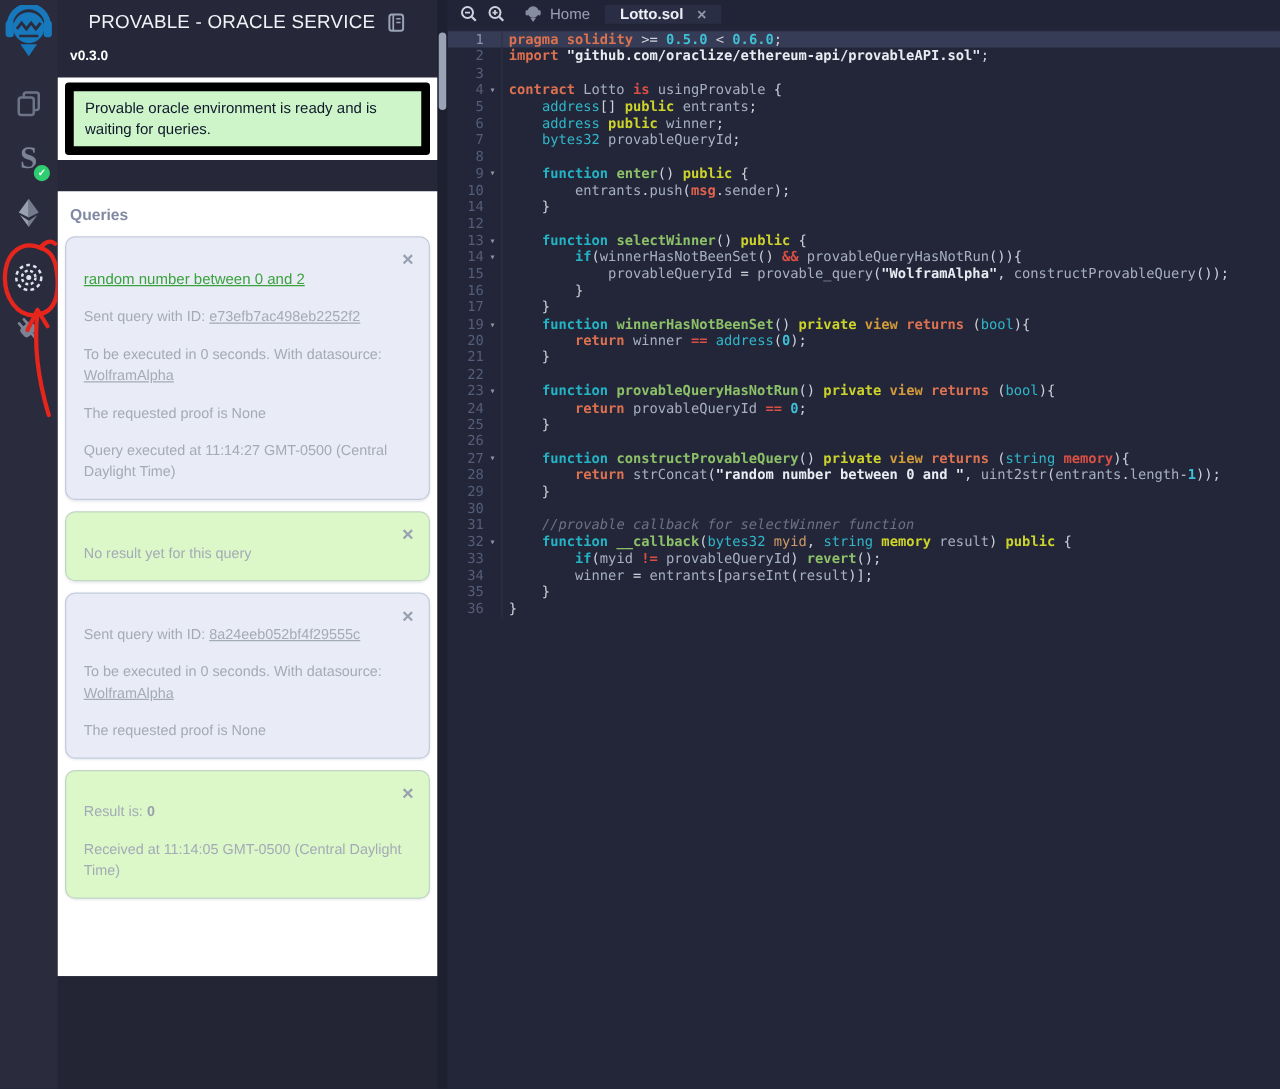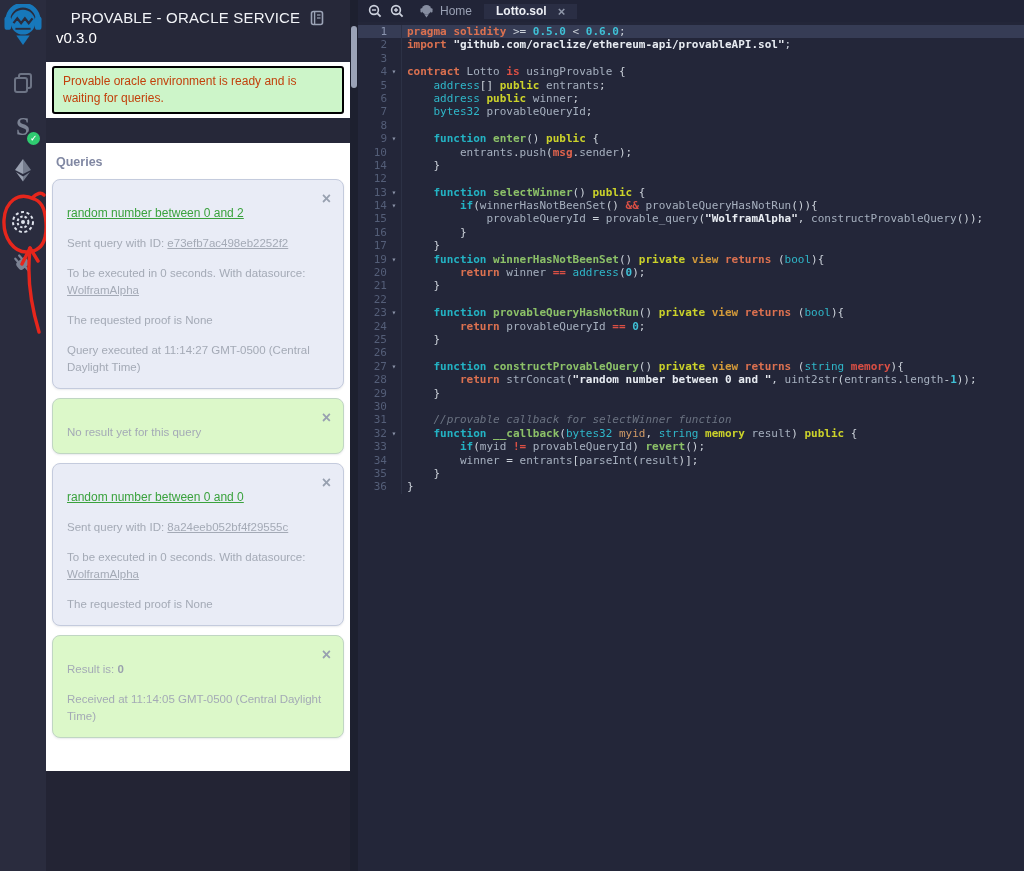--- a/index.html
+++ b/index.html
@@ -8,23 +8,23 @@
   .iconbar{width:46px;flex-shrink:0;background:#2a2c3e;position:relative;}
   .ib-icon{position:absolute;left:0;width:46px;display:flex;justify-content:center;cursor:pointer;}
   .sbadge{position:absolute;left:25px;top:16px;width:13px;height:13px;border-radius:50%;background:#2fcc71;color:#fff;font-size:8px;font-weight:bold;display:flex;align-items:center;justify-content:center;border:2px solid #2a2c3e;}
   .s-glyph{font-size:25px;font-weight:bold;color:#7c8394;font-family:"Liberation Serif",serif;line-height:1;}
   .annot{position:absolute;left:0;top:190px;pointer-events:none;z-index:5;}
   
   .panel{width:304px;flex-shrink:0;background:#262839;display:flex;flex-direction:column;}
   .pheader{height:62px;padding:9px 10px 0;box-sizing:border-box;}
   .ptitle-row{display:flex;justify-content:center;align-items:center;gap:9px;}
   .ptitle{color:#f1f3f7;font-size:15px;font-weight:500;letter-spacing:.2px;white-space:nowrap;}
-  .pversion{font-size:15px;font-weight:normal;color:#ffffff;margin-top:3px;}
+  .pversion{font-size:11px;font-weight:bold;color:#ffffff;margin-top:13px;}
   .alert-section{background:#ffffff;padding:4px 6px;}
-  .banner{background:#cdf5c9;border:2px solid #000000;border-radius:3px;color:#c2410c;font-size:12px;line-height:1.42;padding:5px 9px;}
+  .banner{background:#cdf5c9;border:7px solid #000000;border-radius:3px;color:#0f172a;font-size:12px;line-height:1.42;padding:5px 9px;}
   .gapband{height:25px;}
   .queries{background:#ffffff;height:628px;box-sizing:border-box;padding:6px;overflow:hidden;}
   .qlabel{color:#8188a3;font-weight:bold;font-size:12.5px;margin:6px 0 10px 4px;}
   .qcard{position:relative;background:#e9ecf6;border:1px solid #c4cbdd;border-radius:8px;padding:12px 14px;margin-bottom:9px;font-size:11.5px;color:#a4aab6;line-height:17px;box-shadow:0 1px 2px rgba(40,50,80,.10);}
   .qcard.green{background:#dcf8c9;border-color:#c0d6c3;}
   .qcard p{margin:13px 0 0;}
   .qcard p:first-child{margin-top:0;}
   .qtitle{color:#3aa23d;font-size:12px;text-decoration:underline;cursor:pointer;}
   .qlink{color:#a4aab6;text-decoration:underline;cursor:pointer;}
   .qx{position:absolute;top:11px;right:12px;color:#98a1b0;font-size:16px;font-weight:bold;line-height:1;cursor:pointer;}
@@ -151,21 +151,20 @@
           <p>To be executed in 0 seconds. With datasource: <a class="qlink">WolframAlpha</a></p>
           <p>The requested proof is None</p>
           <p>Query executed at 11:14:27 GMT-0500 (Central Daylight Time)</p>
         </div>
         <div class="qcard green">
           <span class="qx">×</span>
           <p>No result yet for this query</p>
         </div>
         <div class="qcard">
           <span class="qx">×</span>
-          <p><a class="qtitle">random number between 0 and 0</a></p>
           <p>Sent query with ID: <a class="qlink">8a24eeb052bf4f29555c</a></p>
           <p>To be executed in 0 seconds. With datasource: <a class="qlink">WolframAlpha</a></p>
           <p>The requested proof is None</p>
         </div>
         <div class="qcard green">
           <span class="qx">×</span>
           <p>Result is: <span class="rbold">0</span></p>
           <p>Received at 11:14:05 GMT-0500 (Central Daylight Time)</p>
         </div>
       </div>

